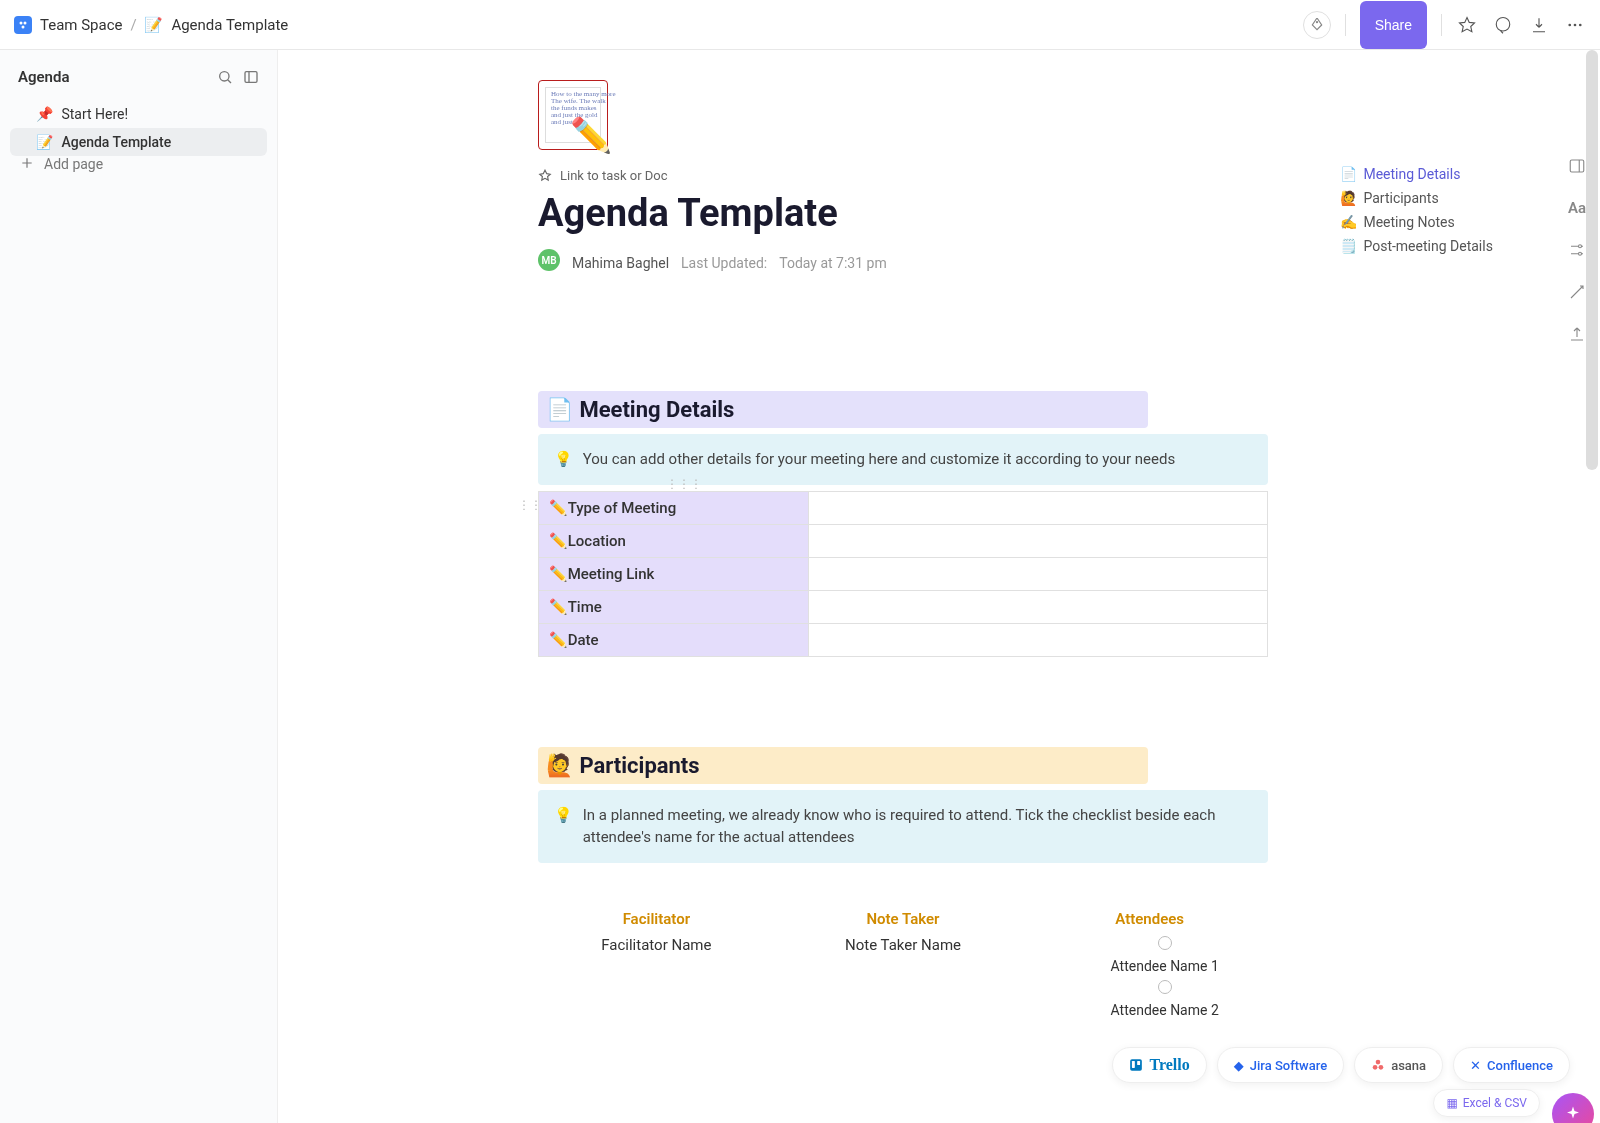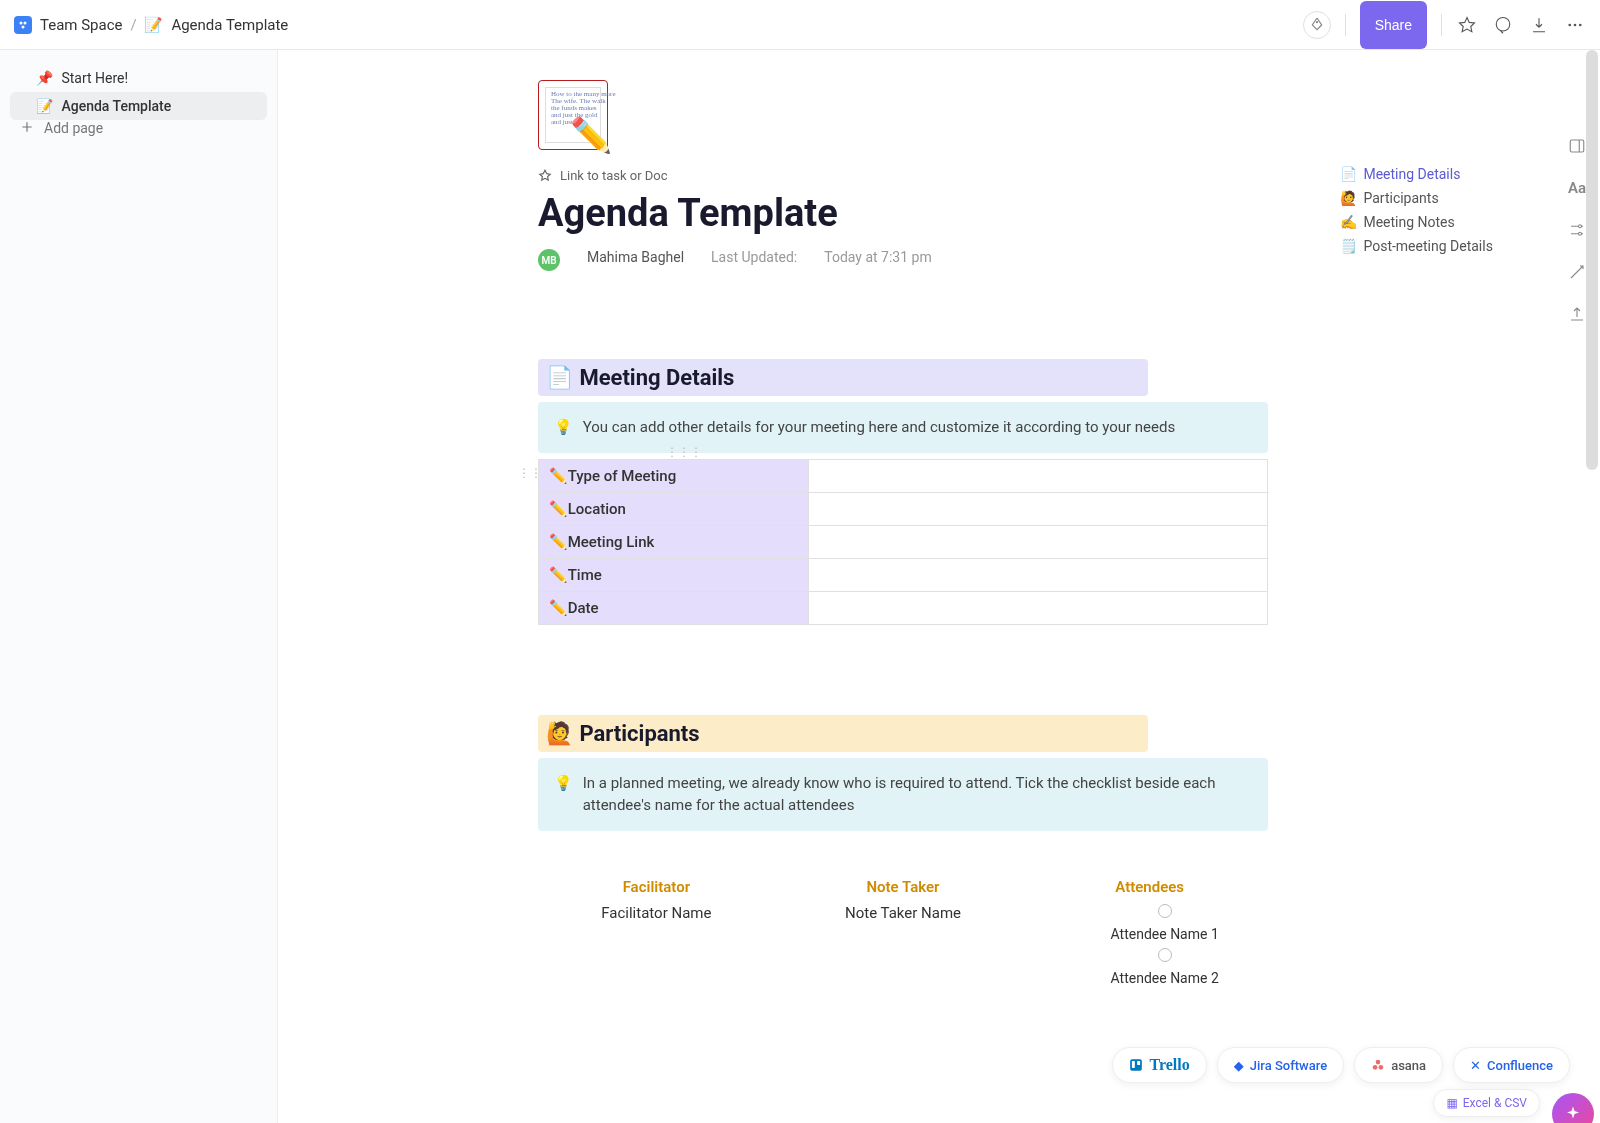--- a/index.html
+++ b/index.html
@@ -22,21 +22,21 @@
 .sb-item.active{background:#eceef0;font-weight:500;}
 .sb-add{display:flex;align-items:flex-start;gap:10px;padding:0 10px;color:#777;cursor:pointer;font-size:14px;}
 .content{flex:1;position:relative;overflow:auto;padding:30px 0 120px 0;}
 .doc{max-width:740px;margin-left:260px;}
 .cover-emoji{width:70px;height:70px;background:#fff;border:1px solid #b91c1c;border-radius:4px;display:flex;align-items:center;justify-content:center;font-size:46px;position:relative;margin-bottom:18px;}
 .cover-emoji .paper{position:absolute;inset:6px;background:linear-gradient(#fff,#fff);border:1px solid #ddd;}
 .cover-emoji .lines{position:absolute;top:10px;left:12px;right:12px;color:#6b7bb8;font-family:cursive;font-size:7px;line-height:7px;white-space:pre;}
 .cover-emoji .pencil{position:absolute;right:-6px;bottom:-6px;font-size:34px;}
 .link-task{display:flex;align-items:center;gap:8px;color:#666;font-size:13px;margin-bottom:8px;}
 h1.title{font-size:38px;font-weight:700;color:#1a1a2e;margin-bottom:14px;}
-.byline{display:flex;align-items:flex-start;gap:27px;font-size:14px;color:#555;margin-bottom:88px;}
+.byline{display:flex;align-items:flex-end;gap:12px;font-size:14px;color:#555;margin-bottom:120px;}
 .avatar{width:22px;height:22px;border-radius:50%;background:#5ec269;color:#fff;font-size:10px;display:flex;align-items:center;justify-content:center;font-weight:600;}
 .muted{color:#999;}
 .section-head{display:flex;align-items:center;gap:6px;font-size:22px;font-weight:700;padding:6px 8px;border-radius:4px;margin-bottom:6px;width:610px;}
 .sh-purple{background:#e4e1fb;color:#1a1a2e;}
 .sh-yellow{background:#fdecc8;color:#1a1a2e;}
 .callout{background:#e2f3f8;padding:14px 16px;border-radius:4px;display:flex;gap:10px;font-size:15px;color:#444;margin-bottom:6px;width:730px;line-height:1.5;}
 .tbl{width:730px;border:1px solid #e0e0e0;border-collapse:collapse;position:relative;}
 .tbl td{border:1px solid #e0e0e0;padding:7px 10px;font-size:15px;}
 .tbl td.lbl{background:#e4ddfb;width:270px;font-weight:500;}
 .drag-dots{position:absolute;left:-20px;top:7px;color:#bbb;font-size:12px;}
@@ -45,21 +45,21 @@
 .part-cols{display:flex;gap:30px;margin-top:47px;padding:0 10px;width:730px;}
 .pc{flex:1;text-align:center;}
 .pc h4{color:#d08b00;font-weight:600;font-size:15px;margin-bottom:8px;}
 .pc .val{font-size:15px;color:#333;}
 .att-row{display:flex;align-items:center;gap:8px;justify-content:flex-start;padding-left:30px;flex-direction:column;}
 .radio{width:14px;height:14px;border:1.5px solid #bbb;border-radius:50%;}
 .toc{position:absolute;top:112px;right:80px;width:180px;}
 .toc-item{display:flex;align-items:center;gap:6px;font-size:14px;padding:4px 0;cursor:pointer;}
 .toc-item.active{color:#5b5bd6;}
 .toc-item:not(.active){color:#555;}
-.right-rail{position:absolute;right:0;top:46px;width:46px;display:flex;flex-direction:column;align-items:center;gap:22px;padding-top:90px;color:#888;}
+.right-rail{position:absolute;right:0;top:66px;width:46px;display:flex;flex-direction:column;align-items:center;gap:22px;padding-top:90px;color:#888;}
 .rail-ico{width:20px;height:20px;display:flex;align-items:center;justify-content:center;cursor:pointer;font-size:14px;}
 .pills{position:absolute;bottom:40px;right:30px;display:flex;gap:10px;}
 .pill{background:#fff;border:1px solid #eee;box-shadow:0 2px 8px rgba(0,0,0,0.06);border-radius:22px;padding:8px 16px;font-size:13px;display:flex;align-items:center;gap:6px;font-weight:500;}
 .pill.trello{color:#0079bf;font-family:cursive;font-weight:700;font-size:16px;}
 .pill.jira{color:#2563eb;}
 .pill.asana{color:#555;}
 .pill.conf{color:#2563eb;}
 .excel-pill{position:absolute;bottom:6px;right:60px;background:#fff;border:1px solid #eee;box-shadow:0 2px 8px rgba(0,0,0,0.06);border-radius:22px;padding:6px 12px;font-size:12px;color:#7b68ee;display:flex;align-items:center;gap:5px;}
 .fab{position:absolute;bottom:-12px;right:6px;width:42px;height:42px;border-radius:50%;background:linear-gradient(135deg,#a855f7,#ec4899);display:flex;align-items:center;justify-content:center;color:#fff;}
 .scrollbar{position:absolute;right:2px;top:50px;width:12px;height:420px;background:#ddd;border-radius:6px;}
@@ -114,20 +114,37 @@
           <circle cx="5" cy="12" r="1.8"></circle>
           <circle cx="12" cy="12" r="1.8"></circle>
           <circle cx="19" cy="12" r="1.8"></circle>
         </svg>
     </div>
   </div>
 </div>
 
 <div class="main">
   <div class="sidebar">
+    <div class="sb-head">
+      <span class="sb-title">Agenda</span>
+      <div class="sb-icons">
+        <span>
+            <svg width="16" height="16" viewBox="0 0 24 24" fill="none" stroke="currentColor" stroke-width="2">
+              <circle cx="11" cy="11" r="7"></circle>
+              <path d="M21 21l-5-5"></path>
+            </svg>
+          </span>
+        <span>
+            <svg width="16" height="16" viewBox="0 0 24 24" fill="none" stroke="currentColor" stroke-width="2">
+              <rect x="3" y="4" width="18" height="16" rx="2"></rect>
+              <path d="M9 4v16"></path>
+            </svg>
+          </span>
+      </div>
+    </div>
     <div class="sb-item">
       <span>📌</span>
       <span>Start Here!</span>
     </div>
     <div class="sb-item active">
       <span>📝</span>
       <span>Agenda Template</span>
     </div>
     <div class="sb-add">
       <span>

